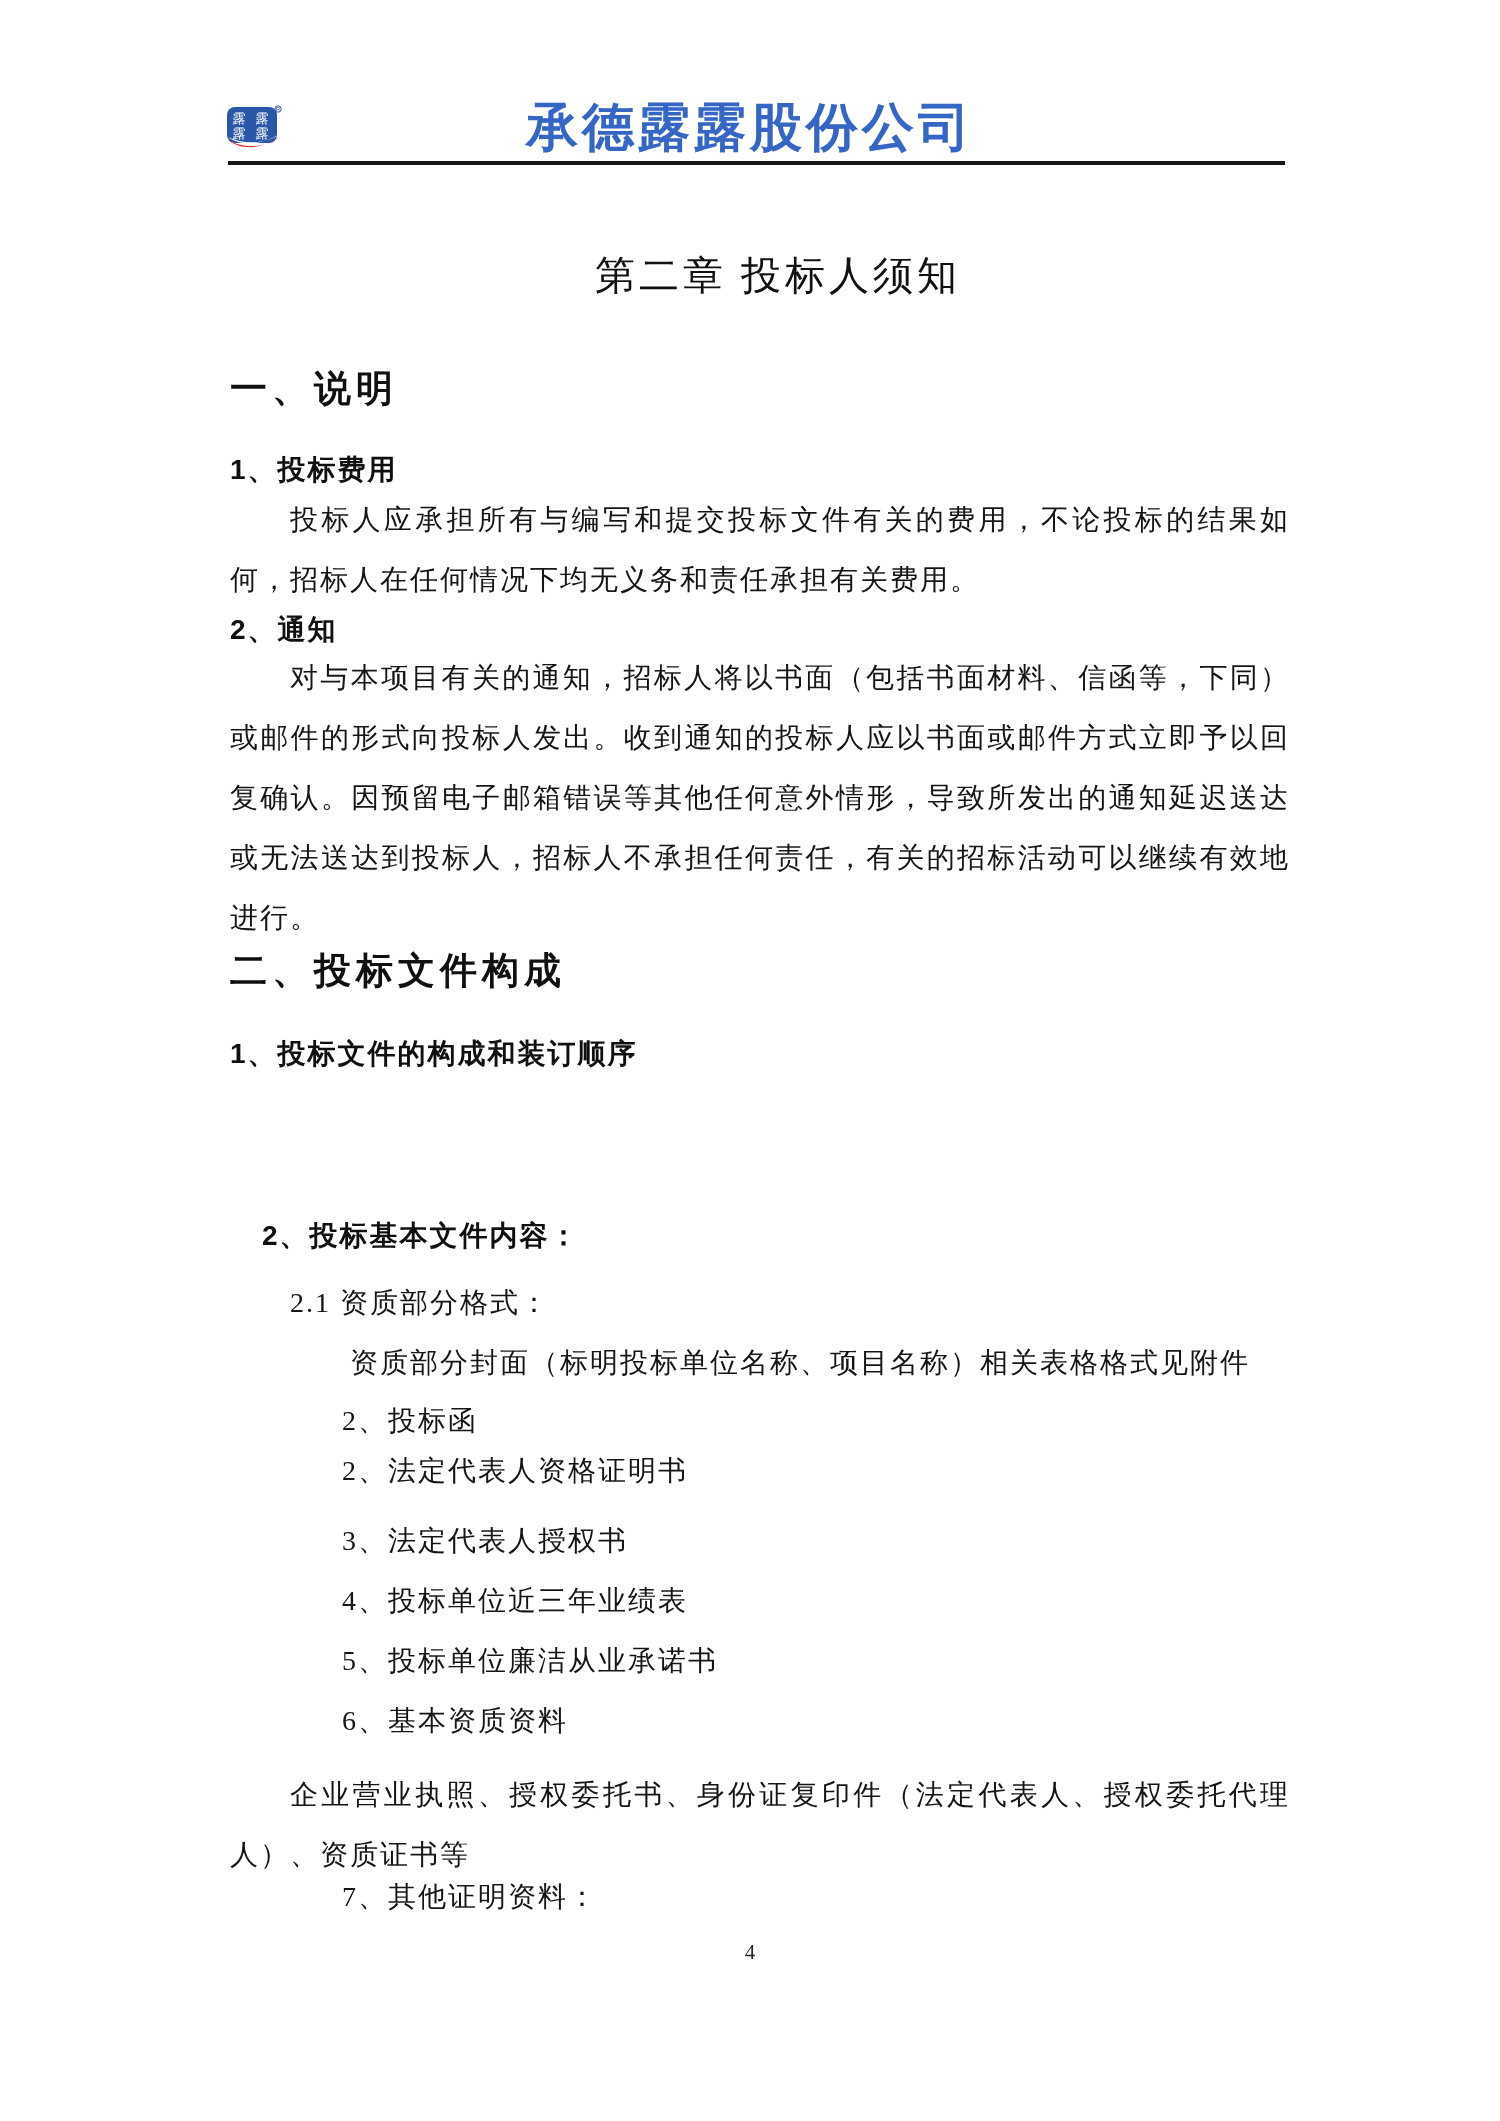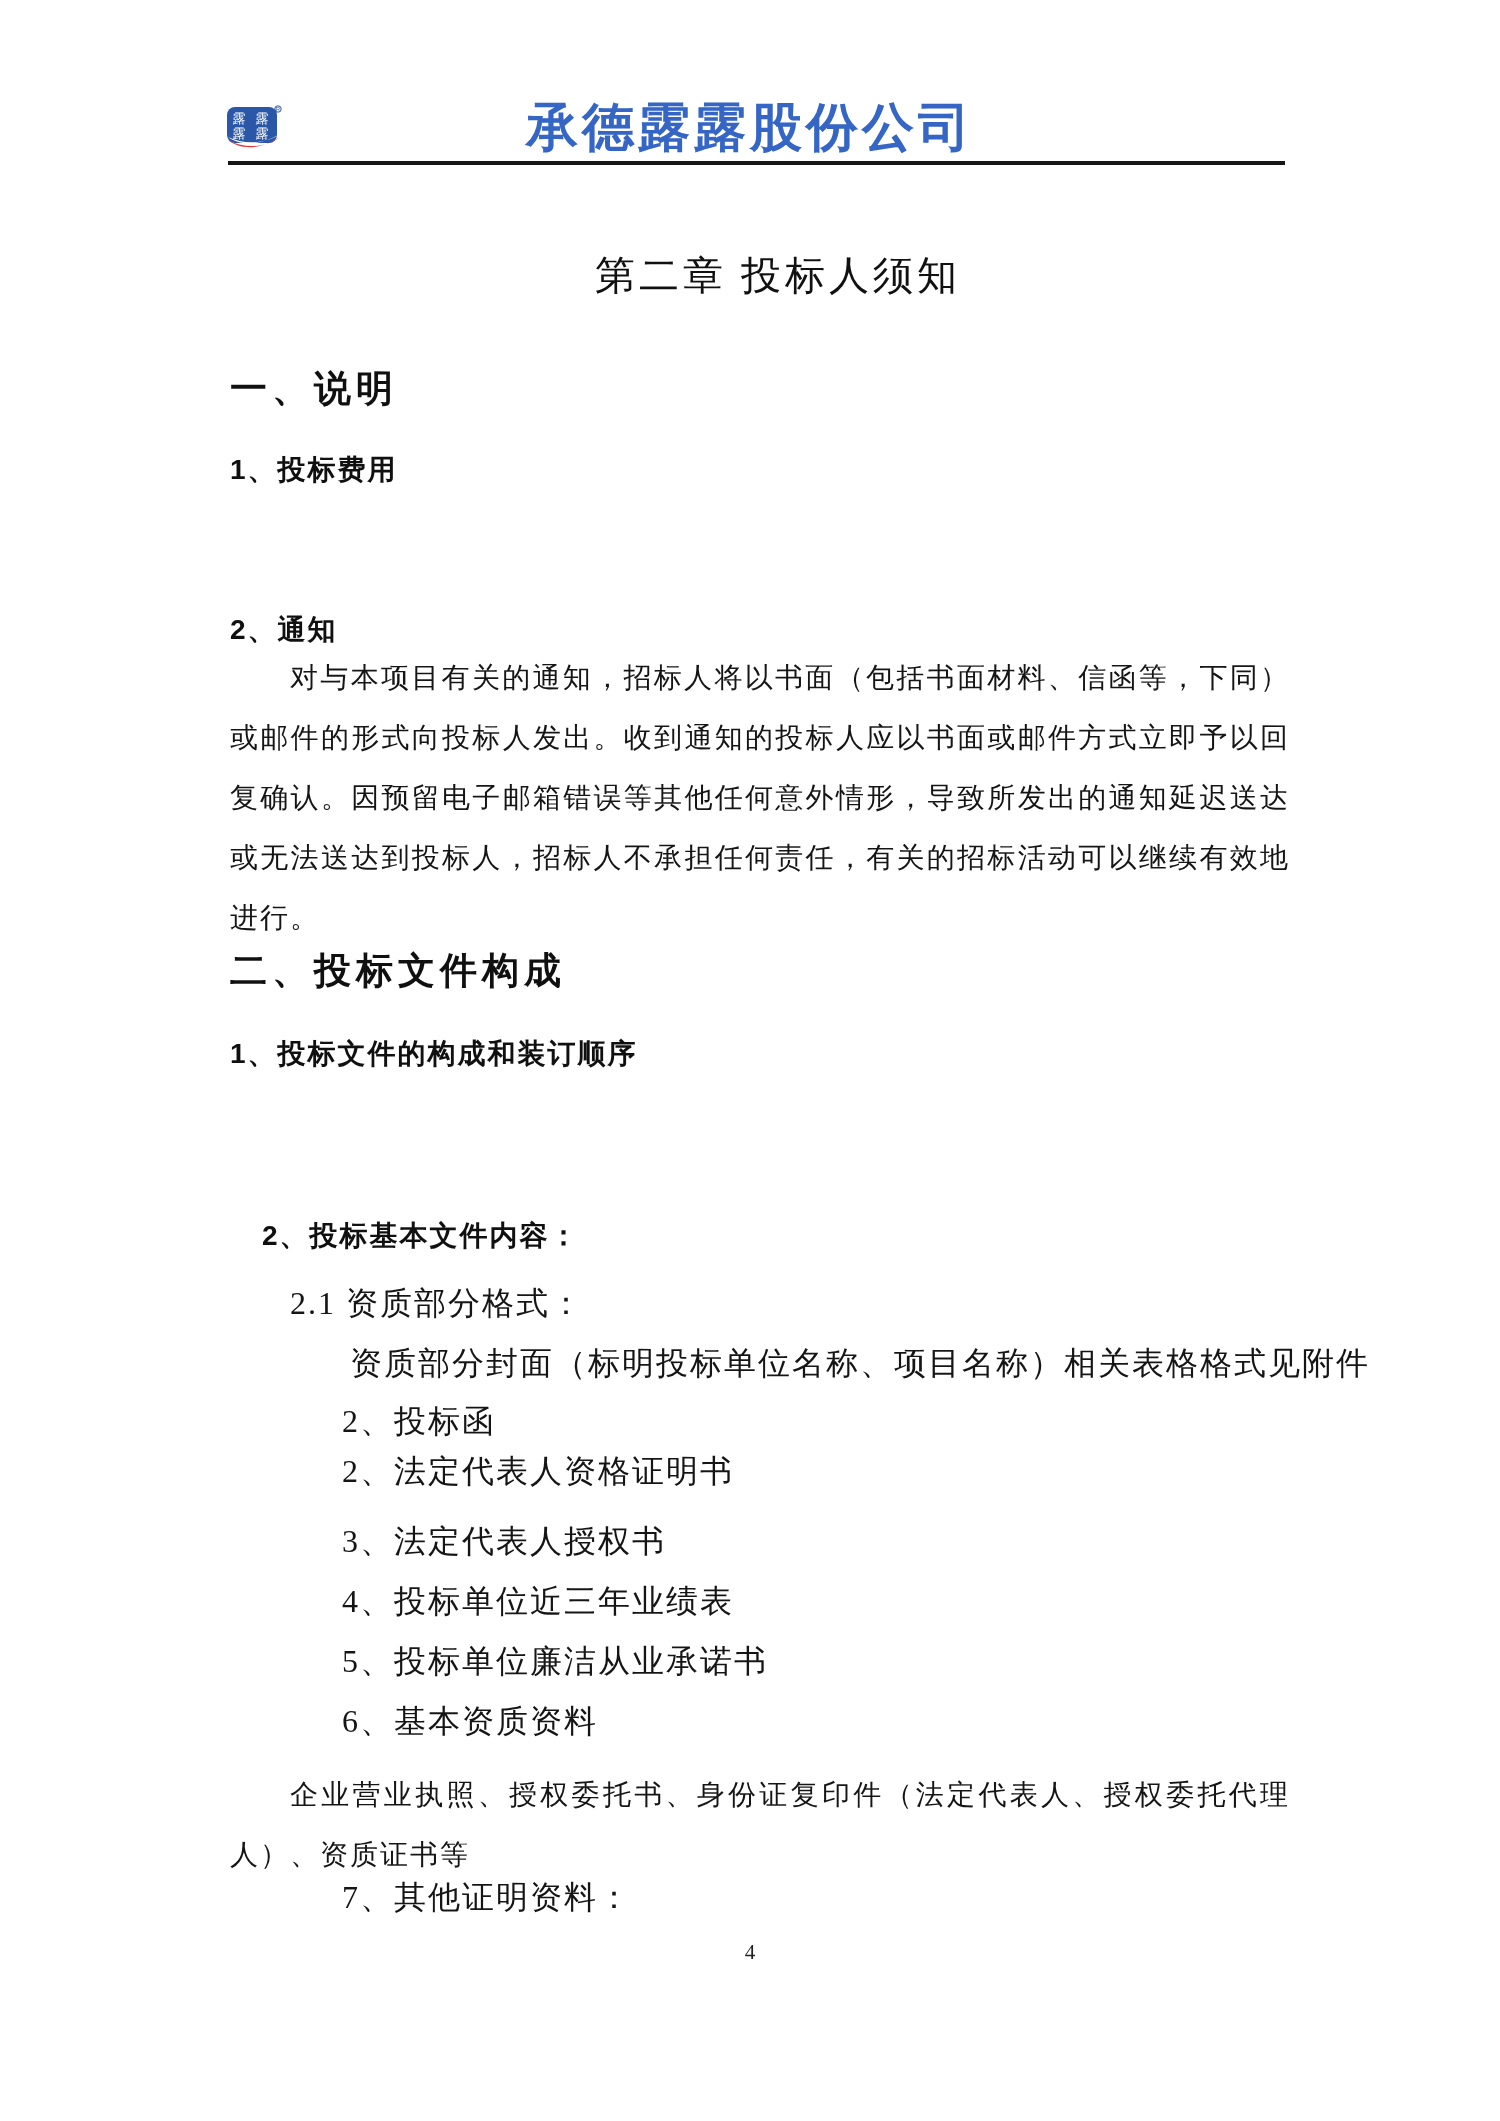--- a/index.html
+++ b/index.html
@@ -60,21 +60,21 @@
   
   .para{
     width:1060px;
     font-size:28px;line-height:60px;
     letter-spacing:2px;
     text-align:justify;
     color:#151515;
   }
   .indent2{text-indent:60px;}
   .plain{
-    font-size:32px;line-height:36px;
+    font-size:28px;line-height:36px;
     letter-spacing:2px;color:#151515;
   }
 
   .page-number{
     left:0;top:1940px;width:1500px;
     text-align:center;
     font-size:21px;color:#222;
   }
 </style>
 </head>
@@ -99,20 +99,21 @@
   <div class="abs company-name">承德露露股份公司</div>
 
   <div class="abs header-rule"></div>
 
   <div class="abs doc-title">第二章  投标人须知</div>
 
   <div class="abs h1" style="left:230px;top:366px;">一、说明</div>
 
   <div class="abs h2" style="left:230px;top:452px;">1、投标费用</div>
 
+  <div class="abs para indent2" style="left:230px;top:490px;">投标人应承担所有与编写和提交投标文件有关的费用，不论投标的结果如何，招标人在任何情况下均无义务和责任承担有关费用。</div>
 
   <div class="abs h2" style="left:230px;top:612px;">2、通知</div>
 
   <div class="abs para indent2" style="left:230px;top:648px;">对与本项目有关的通知，招标人将以书面（包括书面材料、信函等，下同）或邮件的形式向投标人发出。收到通知的投标人应以书面或邮件方式立即予以回复确认。因预留电子邮箱错误等其他任何意外情形，导致所发出的通知延迟送达或无法送达到投标人，招标人不承担任何责任，有关的招标活动可以继续有效地进行。</div>
 
   <div class="abs h1" style="left:230px;top:948px;">二、投标文件构成</div>
 
   <div class="abs h2" style="left:230px;top:1036px;">1、投标文件的构成和装订顺序</div>
 
 

